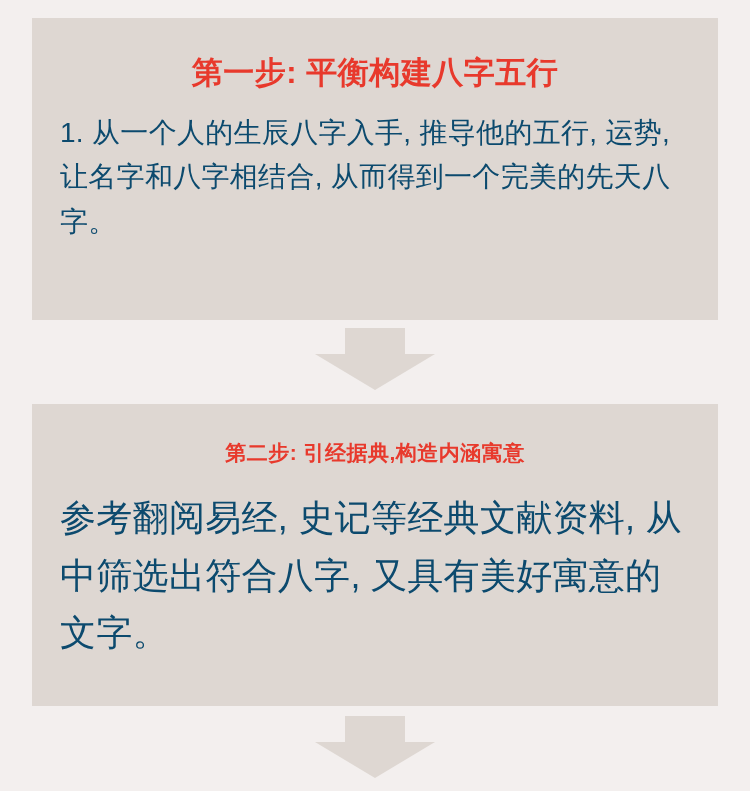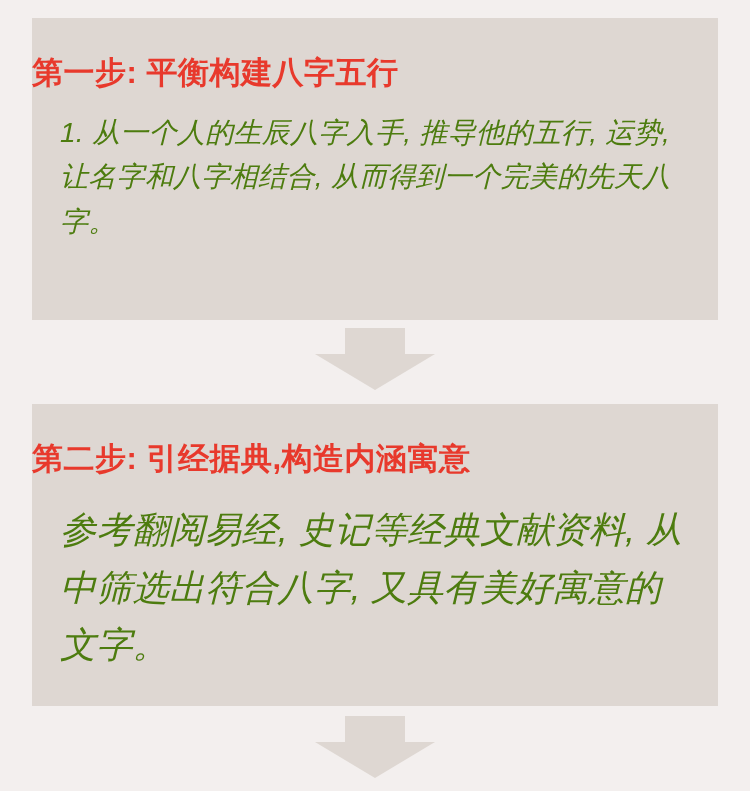--- a/index.html
+++ b/index.html
@@ -24,40 +24,40 @@
     left: 32px;
     width: 686px;
     background: #ded7d2;
     box-sizing: border-box;
     padding: 0;
   }
   #card1 { top: 18px; height: 302px; }
   #card2 { top: 404px; height: 302px; }
 
   .step-title {
+    text-align: center;
     color: #e8392c;
     font-size: 31px;
     font-weight: bold;
     letter-spacing: 0.5px;
     line-height: 1.2;
     padding-top: 36px;
     padding-bottom: 2px;
     white-space: nowrap;
   }
   #card2 .step-title {
-    font-size: 31px;
+    font-size: 21px;
   }
   .step-body {
-    color: #4d7c0f;
+    color: #0c4a6e;
     font-size: 28px;
     line-height: 1.58;
     padding: 18px 28px 0 28px;
     text-align: left;
     letter-spacing: 0.3px;
-    font-style: italic;
   }
   #card2 .step-body {
     padding-top: 22px;
     font-size: 36px;
     line-height: 1.6;
   }
 
   .arrow {
     position: absolute;
     left: 50%;

